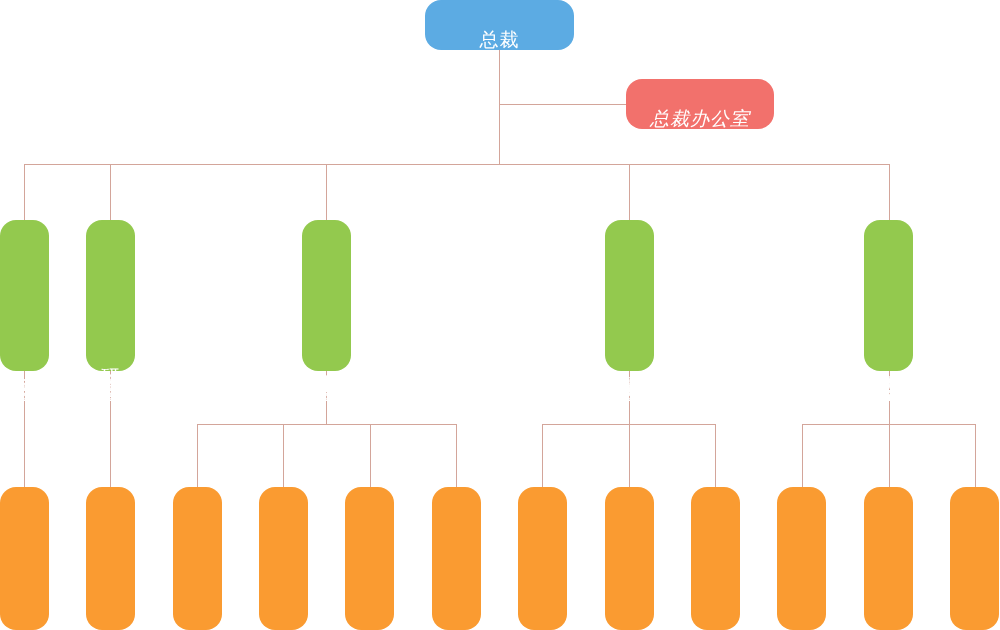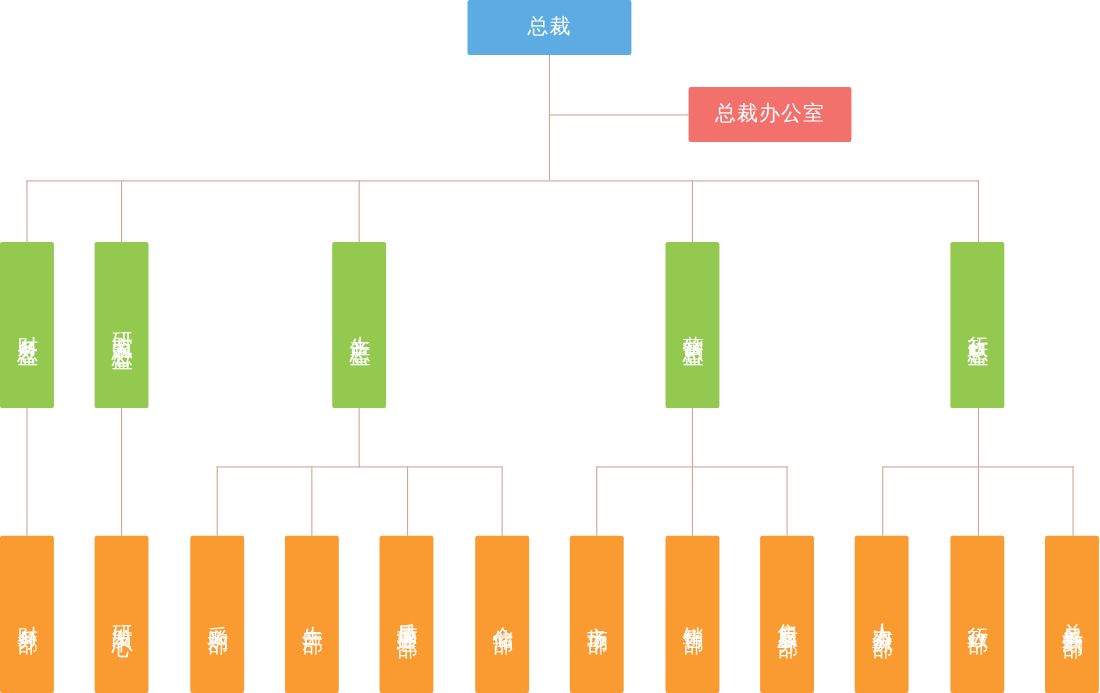--- a/index.html
+++ b/index.html
@@ -22,44 +22,44 @@
     position: absolute;
     background: #d3a59a;
   }
   .line.v { width: 1px; }
   .line.h { height: 1px; }
 
   
   .node {
     position: absolute;
     box-sizing: border-box;
-    border-radius: 2px;
+    border-radius: 16px;
     color: #ffffff;
     display: flex;
-    align-items: center;
+    align-items: flex-end;
     justify-content: center;
     text-align: center;
     line-height: 1.12;
     letter-spacing: 1px;
   }
   .node .label {
     display: block;
     white-space: pre-line;
   }
   .node.horizontal {
     font-size: 19px;
   }
   .node.vertical .label {
     writing-mode: vertical-rl;
     text-orientation: upright;
     white-space: nowrap;
     letter-spacing: 3px;
   }
   .node.lvl-ceo     { background: #5cabe3; }
-  .node.lvl-office  { background: #f2716c; }
+  .node.lvl-office  { background: #f2716c; font-style: italic; }
   .node.lvl-dir     { background: #93c94e; font-size: 19px; }
   .node.lvl-dept    { background: #fa9b31; font-size: 19px; }
 </style>
 </head>
 <body>
 
 <div id="org-chart">
 
   <div class="line v" style="left:499px; top:50px; height:114px;"></div>
 

